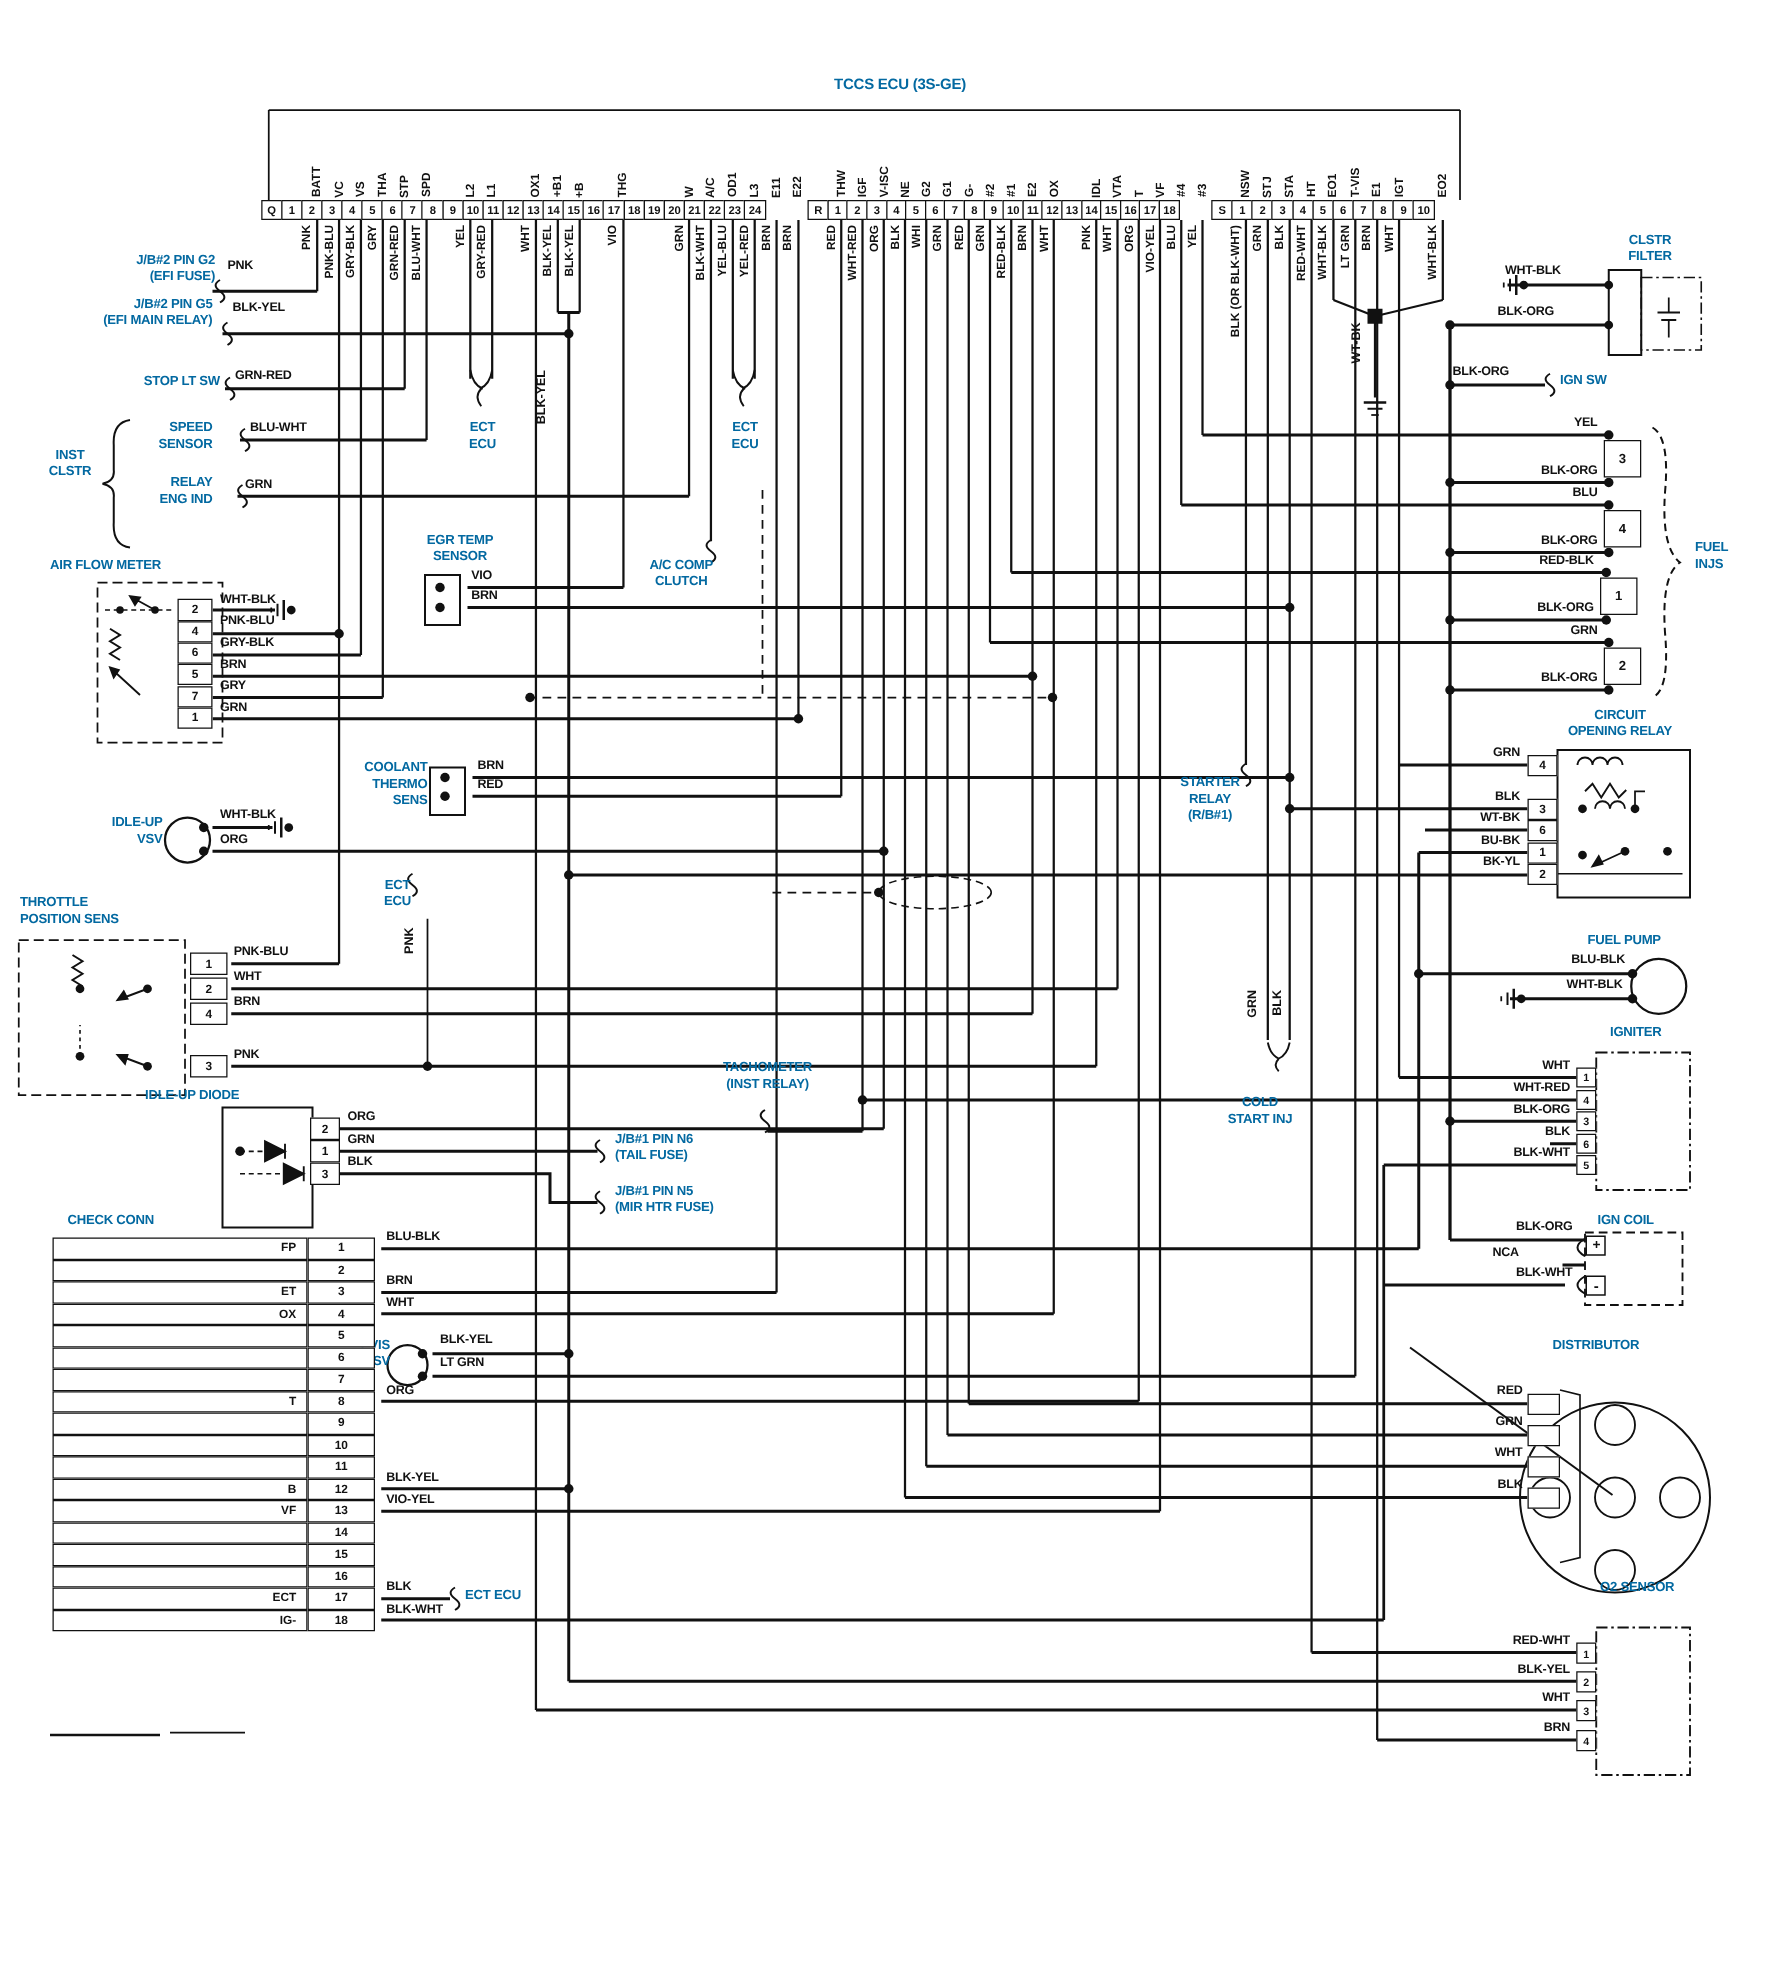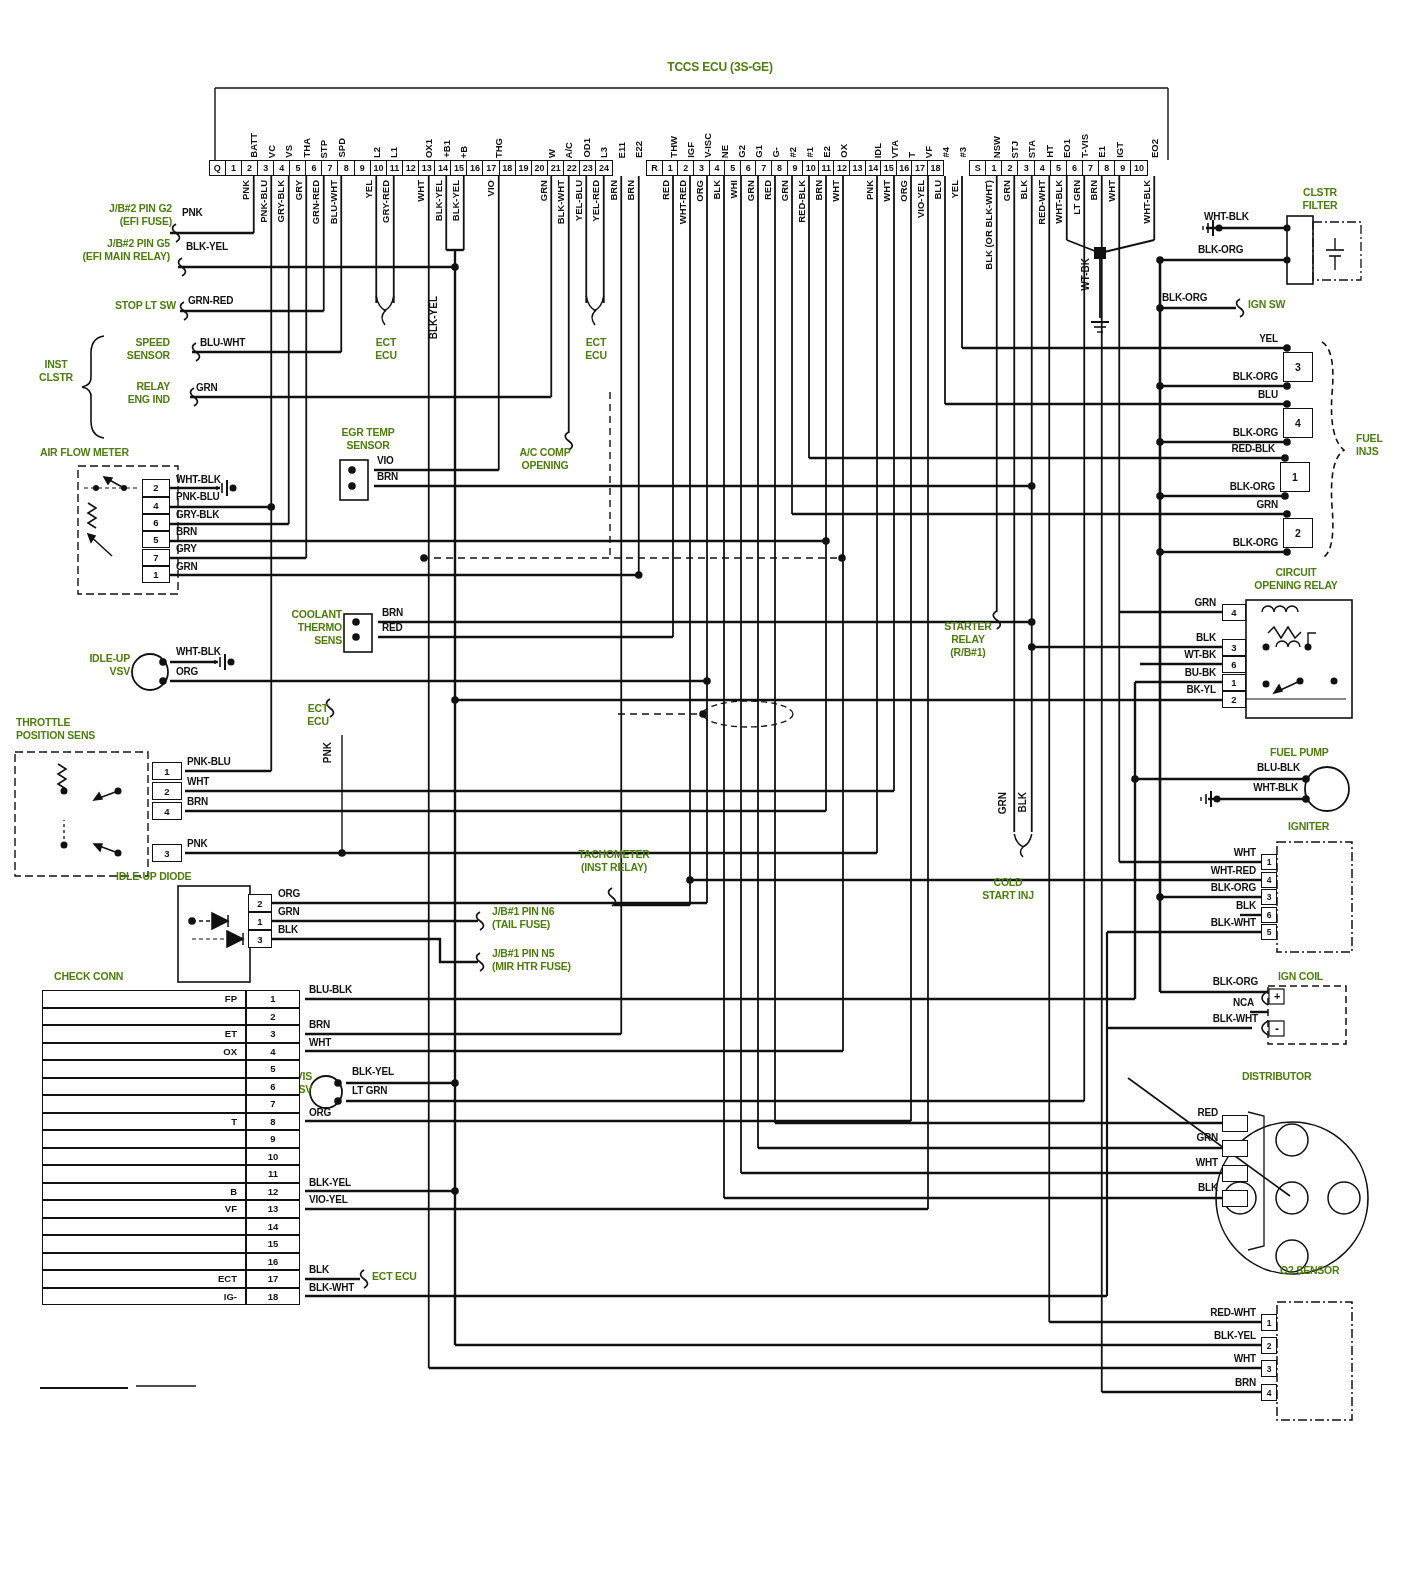--- a/index.html
+++ b/index.html
@@ -1,20 +1,20 @@
 <!DOCTYPE html>
 <html><head>
 <meta charset="utf-8">
 <style>
   html,body{margin:0;padding:0;background:#fff}
   #stage{position:relative;width:1418px;height:1571px;background:#fff;
          font-family:"Liberation Sans",sans-serif;color:#111;overflow:hidden}
   #wires{position:absolute;left:0;top:0}
   .lbl{position:absolute;font-size:10.5px;font-weight:bold;line-height:1.25;
-       white-space:pre-line;letter-spacing:-0.2px;color:#4d7c0f}
+       white-space:pre-line;letter-spacing:-0.2px;color:#0369a1}
   .r{text-align:right}.c{text-align:center}
   .vert{writing-mode:vertical-rl;transform:rotate(180deg);display:inline-block}
   .vwrap{position:absolute;width:14px;font-size:10px;font-weight:bold}
   .pinrow{position:absolute;top:160px;display:flex;height:16px}
   .pincell{box-sizing:border-box;border:1.4px solid #111;margin-left:-1.4px;
            font-size:9px;font-weight:bold;display:flex;align-items:center;
            justify-content:center;height:16px;background:#fff}
   .namewrap{position:absolute;top:88px;height:70px;width:14px;display:flex;
             flex-direction:column;justify-content:flex-end;align-items:center;
             font-size:9.5px;font-weight:bold}
@@ -366,21 +366,21 @@
 
   <div class="lbl" style="left:54px;top:970px">CHECK CONN</div>
   <div class="lbl" style="left:372px;top:1270px">ECT ECU</div>
 
   <div class="lbl r" style="left:256px;top:1070px;width:56px">T-VIS
 VSV</div>
   <div class="wlbl" style="left:352px;top:1066px">BLK-YEL</div>
   <div class="wlbl" style="left:352px;top:1085px">LT GRN</div>
 
   <div class="lbl c" style="left:502px;top:446px;width:86px">A/C COMP
-OPENING</div>
+CLUTCH</div>
   <div class="lbl c" style="left:926px;top:620px;width:84px">STARTER
 RELAY
 (R/B#1)</div>
   <div class="lbl c" style="left:964px;top:876px;width:88px">COLD
 START INJ</div>
   <div class="vwrap" style="left:997px;top:792px"><span class="vert">GRN</span></div>
   <div class="vwrap" style="left:1017px;top:792px"><span class="vert">BLK</span></div>
   <div class="vwrap" style="left:1080px;top:258px"><span class="vert">WT-BK</span></div>
 
   <div class="lbl c" style="left:1286px;top:186px;width:68px">CLSTR
@@ -396,21 +396,21 @@
   <div class="lbl c" style="left:1236px;top:566px;width:120px">CIRCUIT
 OPENING RELAY</div>
   <div class="lbl" style="left:1270px;top:746px">FUEL PUMP</div>
   <div class="wlbl r" style="left:1198px;top:762px;width:102px">BLU-BLK</div>
   <div class="wlbl r" style="left:1196px;top:782px;width:102px">WHT-BLK</div>
 
   <div class="lbl" style="left:1288px;top:820px">IGNITER</div>
 
   <div class="lbl" style="left:1278px;top:970px">IGN COIL</div>
   <div class="wlbl r" style="left:1156px;top:976px;width:102px">BLK-ORG</div>
-  <div class="wlbl r" style="left:1152px;top:997px;width:102px">NCA</div>
+  <div class="wlbl r" style="left:1113px;top:997px;width:102px">NCA</div>
   <div class="wlbl r" style="left:1156px;top:1013px;width:102px">BLK-WHT</div>
   <div class="wlbl" style="left:1274px;top:990px;font-size:11px">+</div>
   <div class="wlbl" style="left:1275px;top:1022px;font-size:12px">-</div>
 
   <div class="lbl" style="left:1242px;top:1070px">DISTRIBUTOR</div>
   <div class="lbl" style="left:1280px;top:1264px">O2 SENSOR</div>
 <div class="pinrow" style="left: 210px; width: 437.5px;">
       <div class="pincell" style="width: 17.5px;">Q</div>
       <div class="pincell" style="width: 17.5px;">1</div>
       <div class="pincell" style="width: 17.5px;">2</div>

